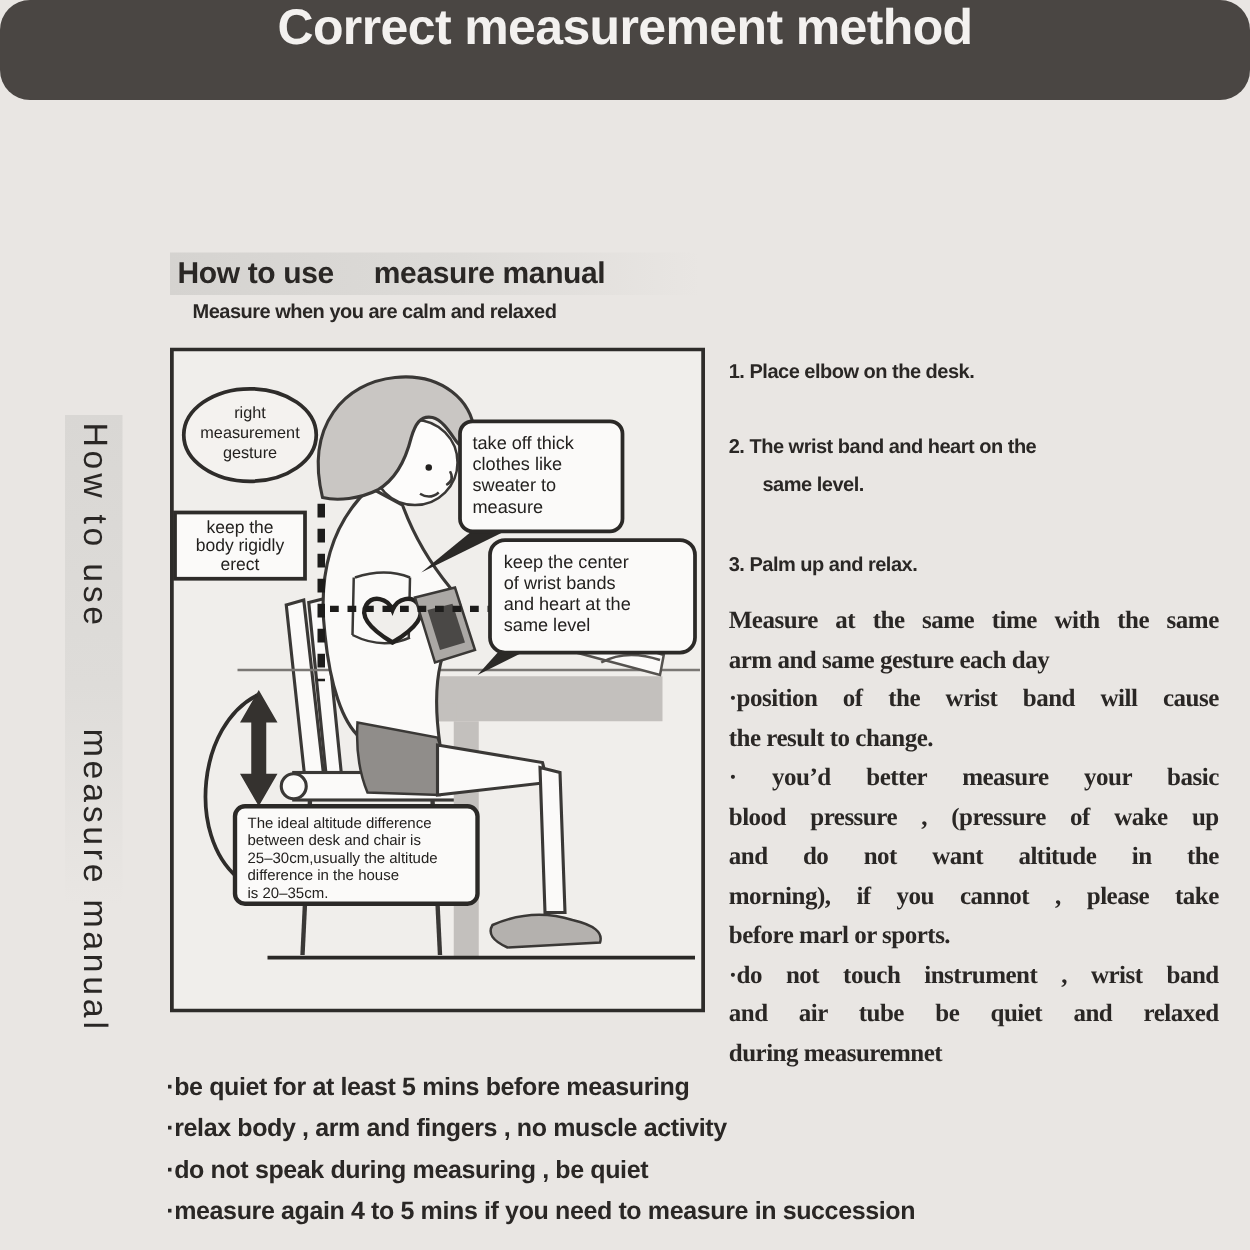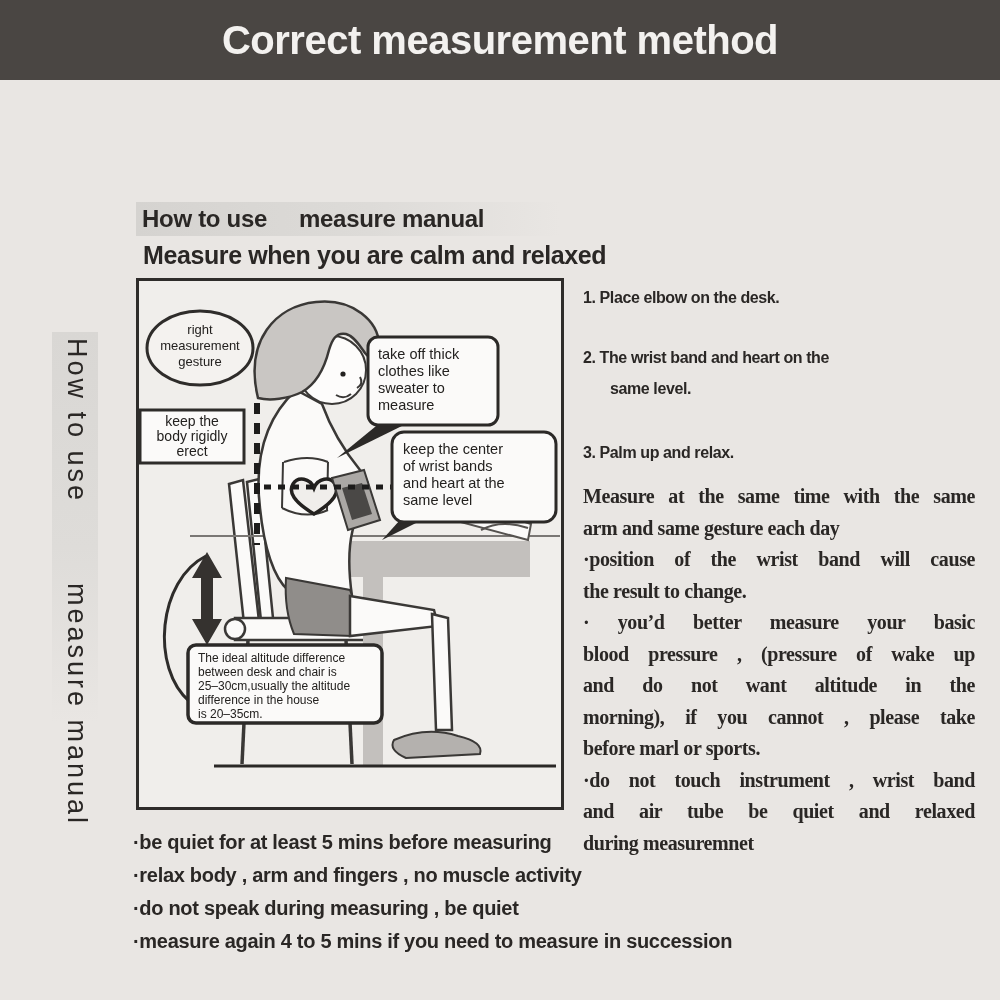--- a/index.html
+++ b/index.html
@@ -11,41 +11,41 @@
     font-family:"Liberation Sans", sans-serif;
     color:#2a2725;
     overflow:hidden;
   }
   .abs { position:absolute; }
 
   
   .banner {
     left:0; top:48; width:1000px; height:80px;
     background:#4a4643;
-    display:flex; align-items:center; justify-content:center;
+    display:flex; align-items:flex-start; justify-content:center;border-radius:24px;
   }
   .banner-title {
     font-size:40px; font-weight:bold; letter-spacing:-0.5px;
     color:#f3f1ef;
   }
 
   
   .heading-strip {
     left:136px; top:202px; width:424px; height:34px;
     background:linear-gradient(to right, #d5d3d0 0%, #dddbd8 55%, rgba(233,230,227,0) 100%);
   }
   .heading {
     left:142px; top:204px; height:30px;
     font-size:24px; font-weight:bold; letter-spacing:-0.3px;
     display:flex; align-items:center;
   }
   .heading .gap { display:inline-block; width:32px; }
   .subtitle {
-    left:143px; top:241px;
-    font-size:25px; font-weight:bold; letter-spacing:-0.4px;
+    left:154px; top:241px;
+    font-size:16px; font-weight:bold; letter-spacing:-0.4px;
   }
 
   
   .side-strip {
     left:52px; top:332px; width:46px; height:392px;
     background:linear-gradient(to bottom, #d9d7d4 0%, #dedcd9 55%, rgba(233,230,227,0) 100%);
   }
   .side-label {
     left:53px; top:338px; height:500px; width:46px;
     writing-mode:vertical-rl;
@@ -59,21 +59,21 @@
   .step { position:absolute; left:0; font-size:16px; font-weight:bold; letter-spacing:-0.4px; line-height:31px; }
   .step .indent { padding-left:27px; }
   .notes { position:absolute; left:0; top:199px; width:392px; }
   .note-line {
     font-size:20px; font-weight:bold; letter-spacing:-0.4px;
     line-height:31.5px; width:100%;font-family:Liberation Serif, serif;
   }
   .note-line.j { text-align:justify; text-align-last:justify; }
 
   
-  .footer { left:133px; top:826px; width:700px; }
+  .footer { left:133px; top:854px; width:700px; }
   .bullet-line {
     font-size:20px; font-weight:bold; letter-spacing:-0.3px;
     line-height:33px;
   }
 
   svg text {
     font-family:"Liberation Sans", sans-serif;
     fill:#23211f;
   }
 </style>

